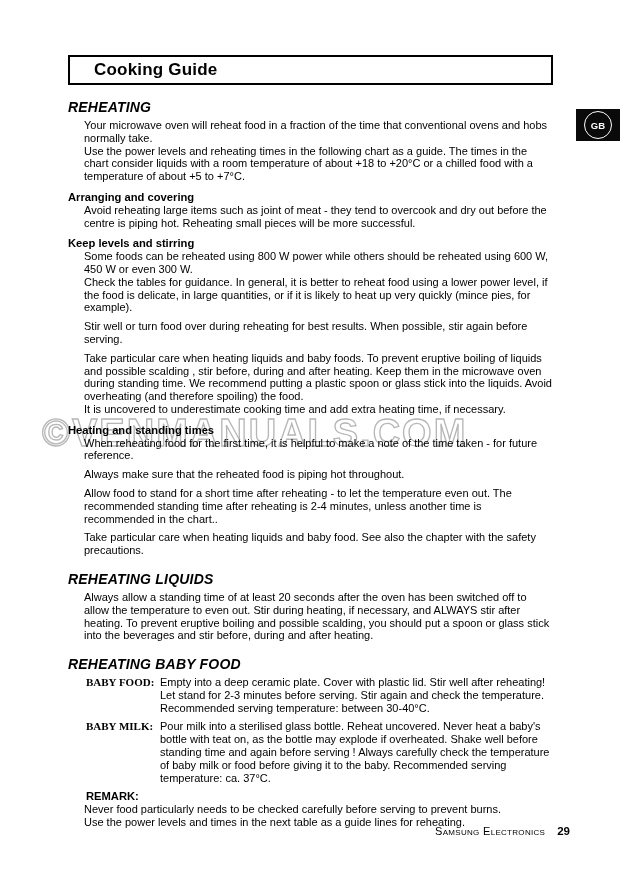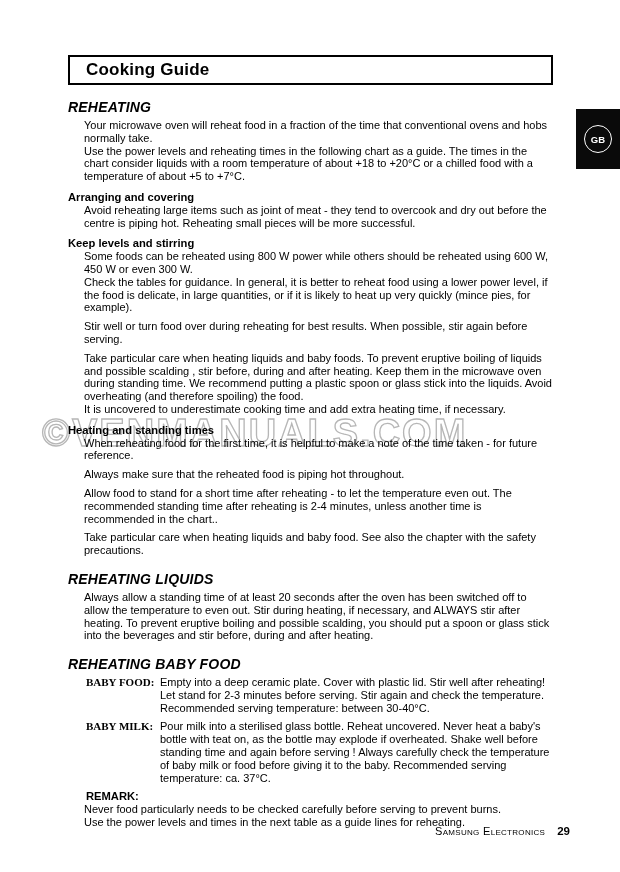--- a/index.html
+++ b/index.html
@@ -1,34 +1,34 @@
 <!DOCTYPE html>
 <html><head>
 <meta charset="utf-8">
 <style>
   html,body{margin:0;padding:0;background:#fff;}
   .page{
     position:relative;width:620px;height:872px;background:#ffffff;
     font-family:"Liberation Sans",sans-serif;color:#000;overflow:hidden;
   }
   .content{position:absolute;left:68px;top:55px;width:485px;z-index:1;}
-  .title-box{border:2px solid #000;height:26px;display:flex;align-items:center;padding-left:16px;background:#fff;}
+  .title-box{border:2px solid #000;height:26px;display:flex;align-items:center;padding-left:24px;background:#fff;}
   .title-box h1{margin:0;font-size:17px;font-weight:bold;letter-spacing:0.2px;}
   h2.sec{font-size:14px;font-weight:bold;font-style:italic;margin:14px 0 4px 0;line-height:16px;letter-spacing:0.2px;}
   h2.first{margin-top:14px;}
   h3.sub{font-size:11.2px;font-weight:bold;margin:8px 0 0 0;line-height:12.8px;}
   .body-p{font-size:11px;line-height:12.8px;margin:0 0 6px 16px;}
   .no-gap{margin-bottom:0;}
   .baby-row{display:flex;margin:0 0 6px 18px;font-size:11px;line-height:12.8px;}
   .baby-label{font-weight:bold;width:74px;flex:none;font-family:Liberation Serif, serif;}
   .baby-text{flex:1;}
   .remark-h{font-size:11.2px;font-weight:bold;margin:6px 0 0 18px;line-height:12.8px;}
   .remark-p{font-size:11px;line-height:12.8px;margin:0 0 0 16px;}
   .gb-tab{
-    position:absolute;right:0;top:109px;width:44px;height:60px;background:#0a0a0a;
+    position:absolute;right:0;top:109px;width:44px;height:32px;background:#0a0a0a;
     display:flex;align-items:center;justify-content:center;z-index:2;text-align:center;
   }
   .gb-circle{
     width:26px;height:26px;border:1.5px solid #fff;border-radius:50%;
     display:flex;align-items:center;justify-content:center;
   }
   .gb-circle span{color:#fff;font-size:9.5px;font-weight:bold;letter-spacing:0.2px;}
   .watermark{
     position:absolute;left:42px;top:412px;width:545px;z-index:0;
     font-size:38px;font-weight:bold;letter-spacing:2px;white-space:nowrap;

